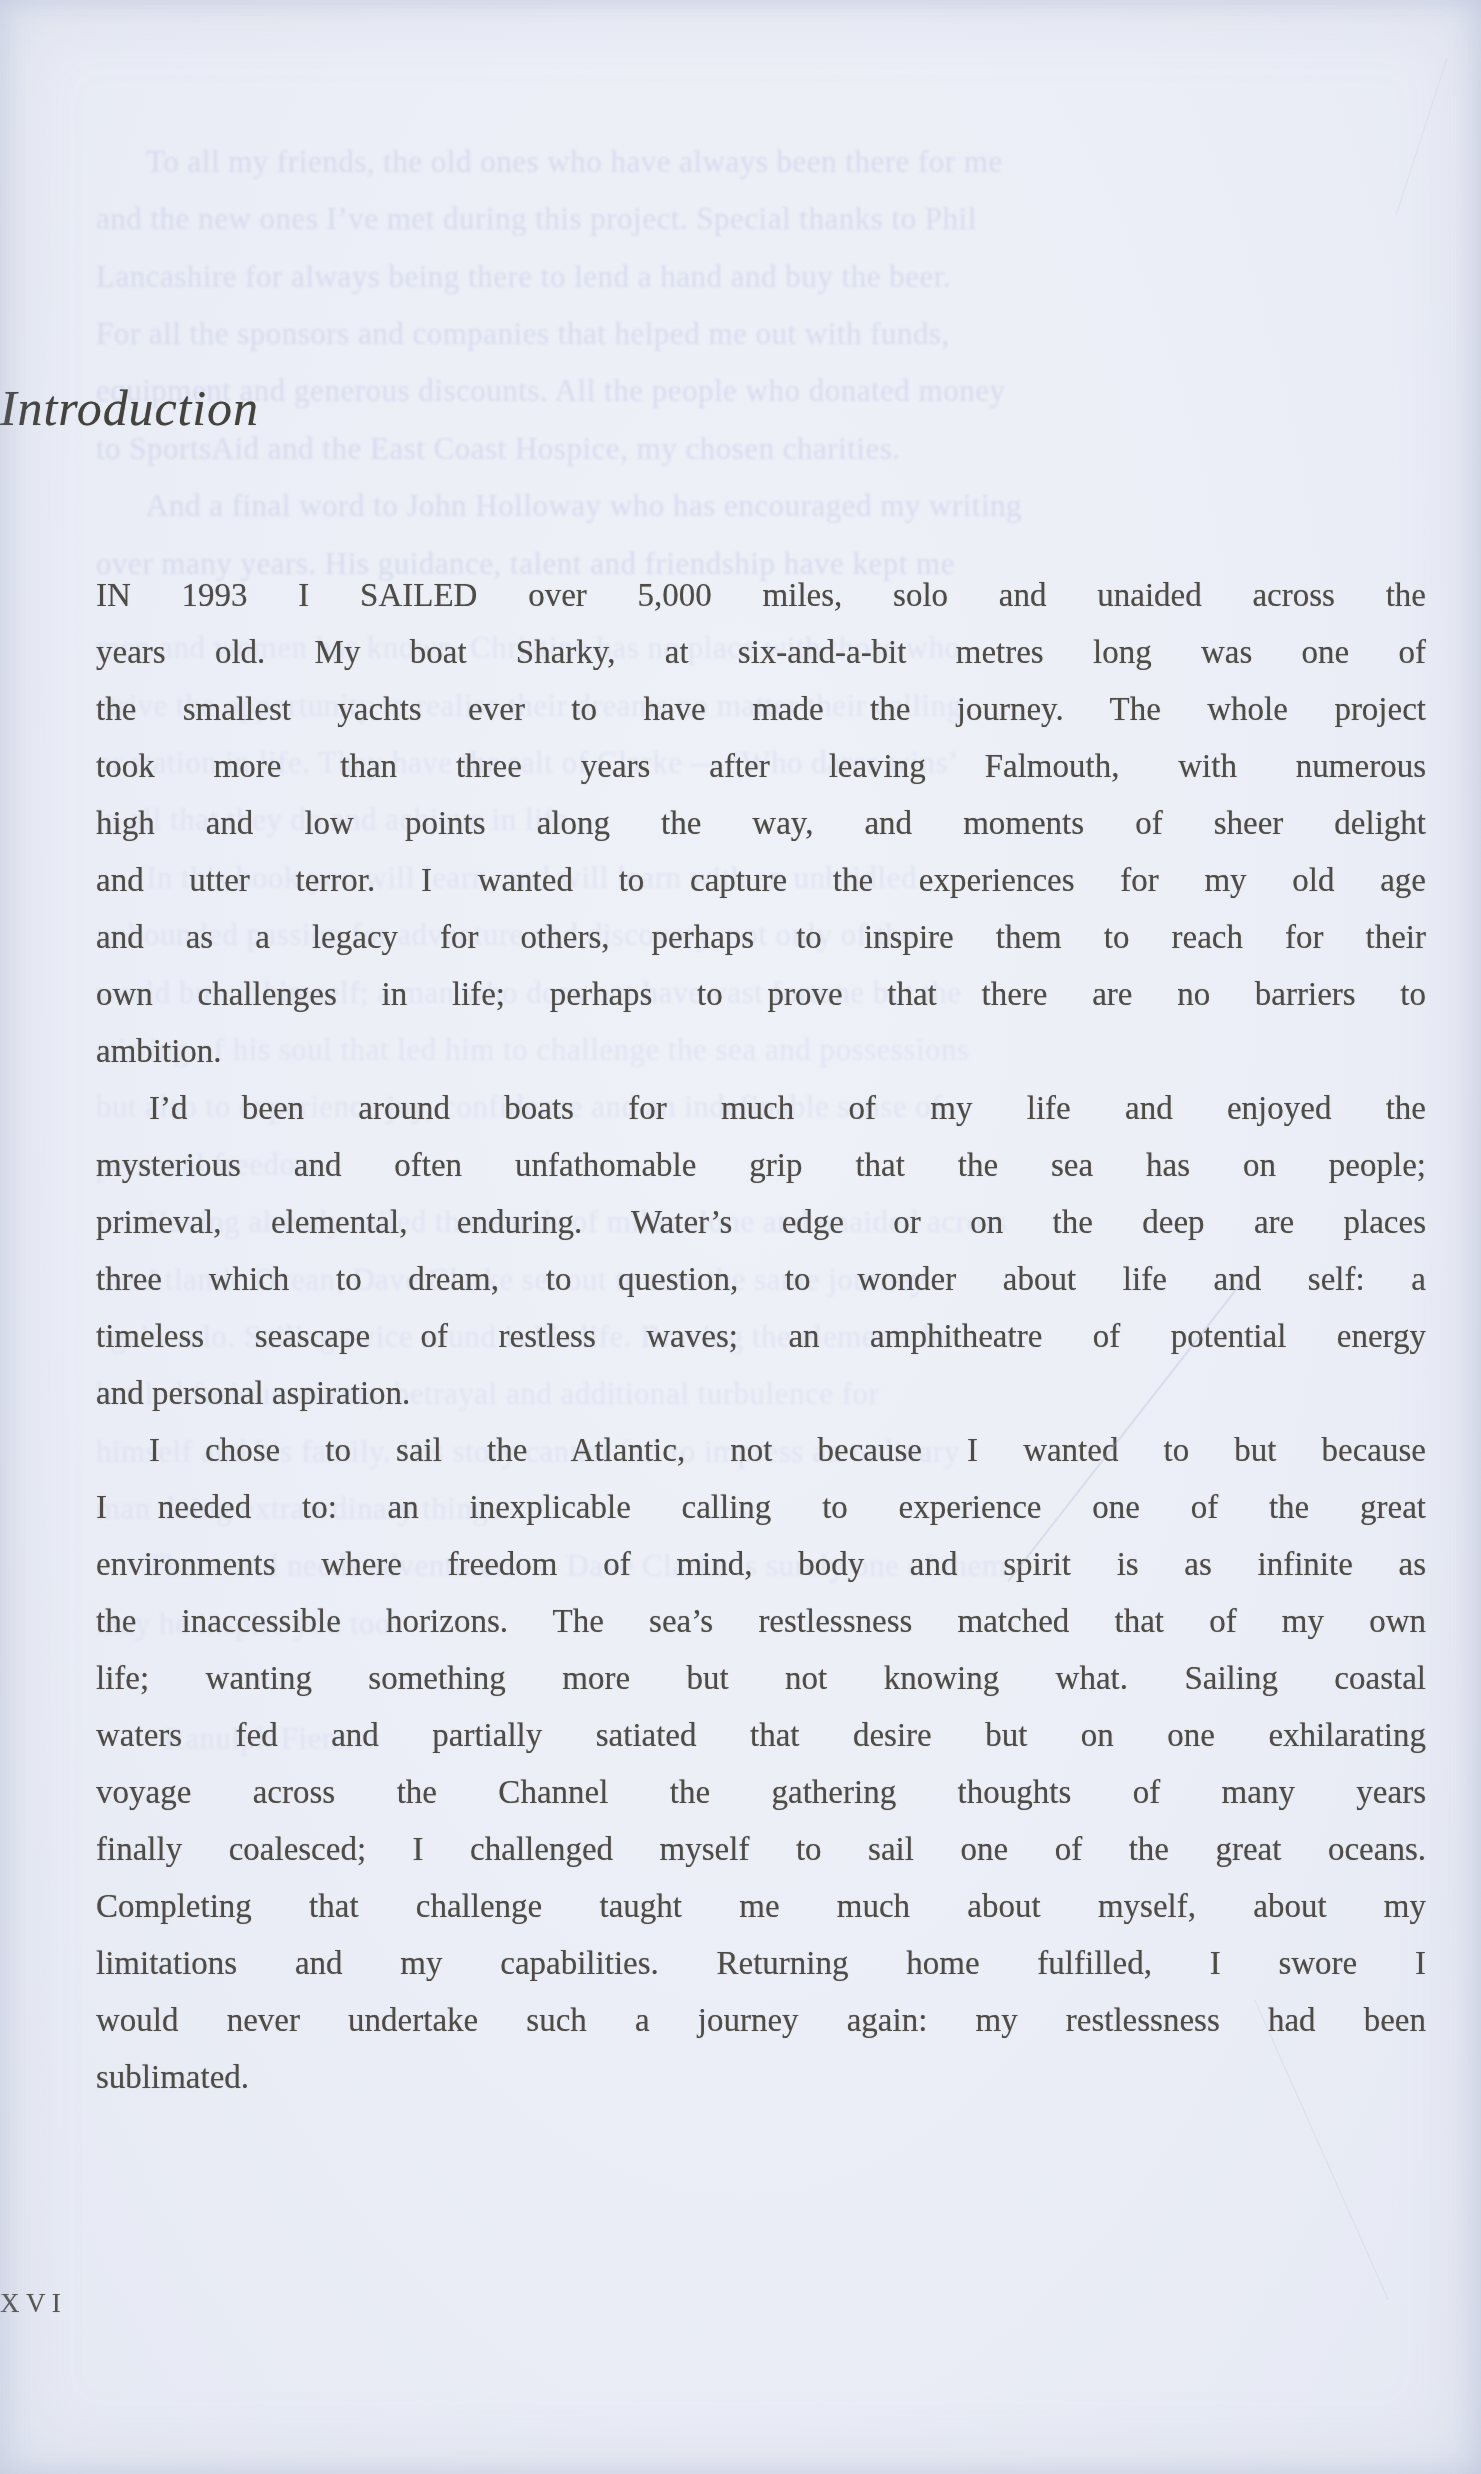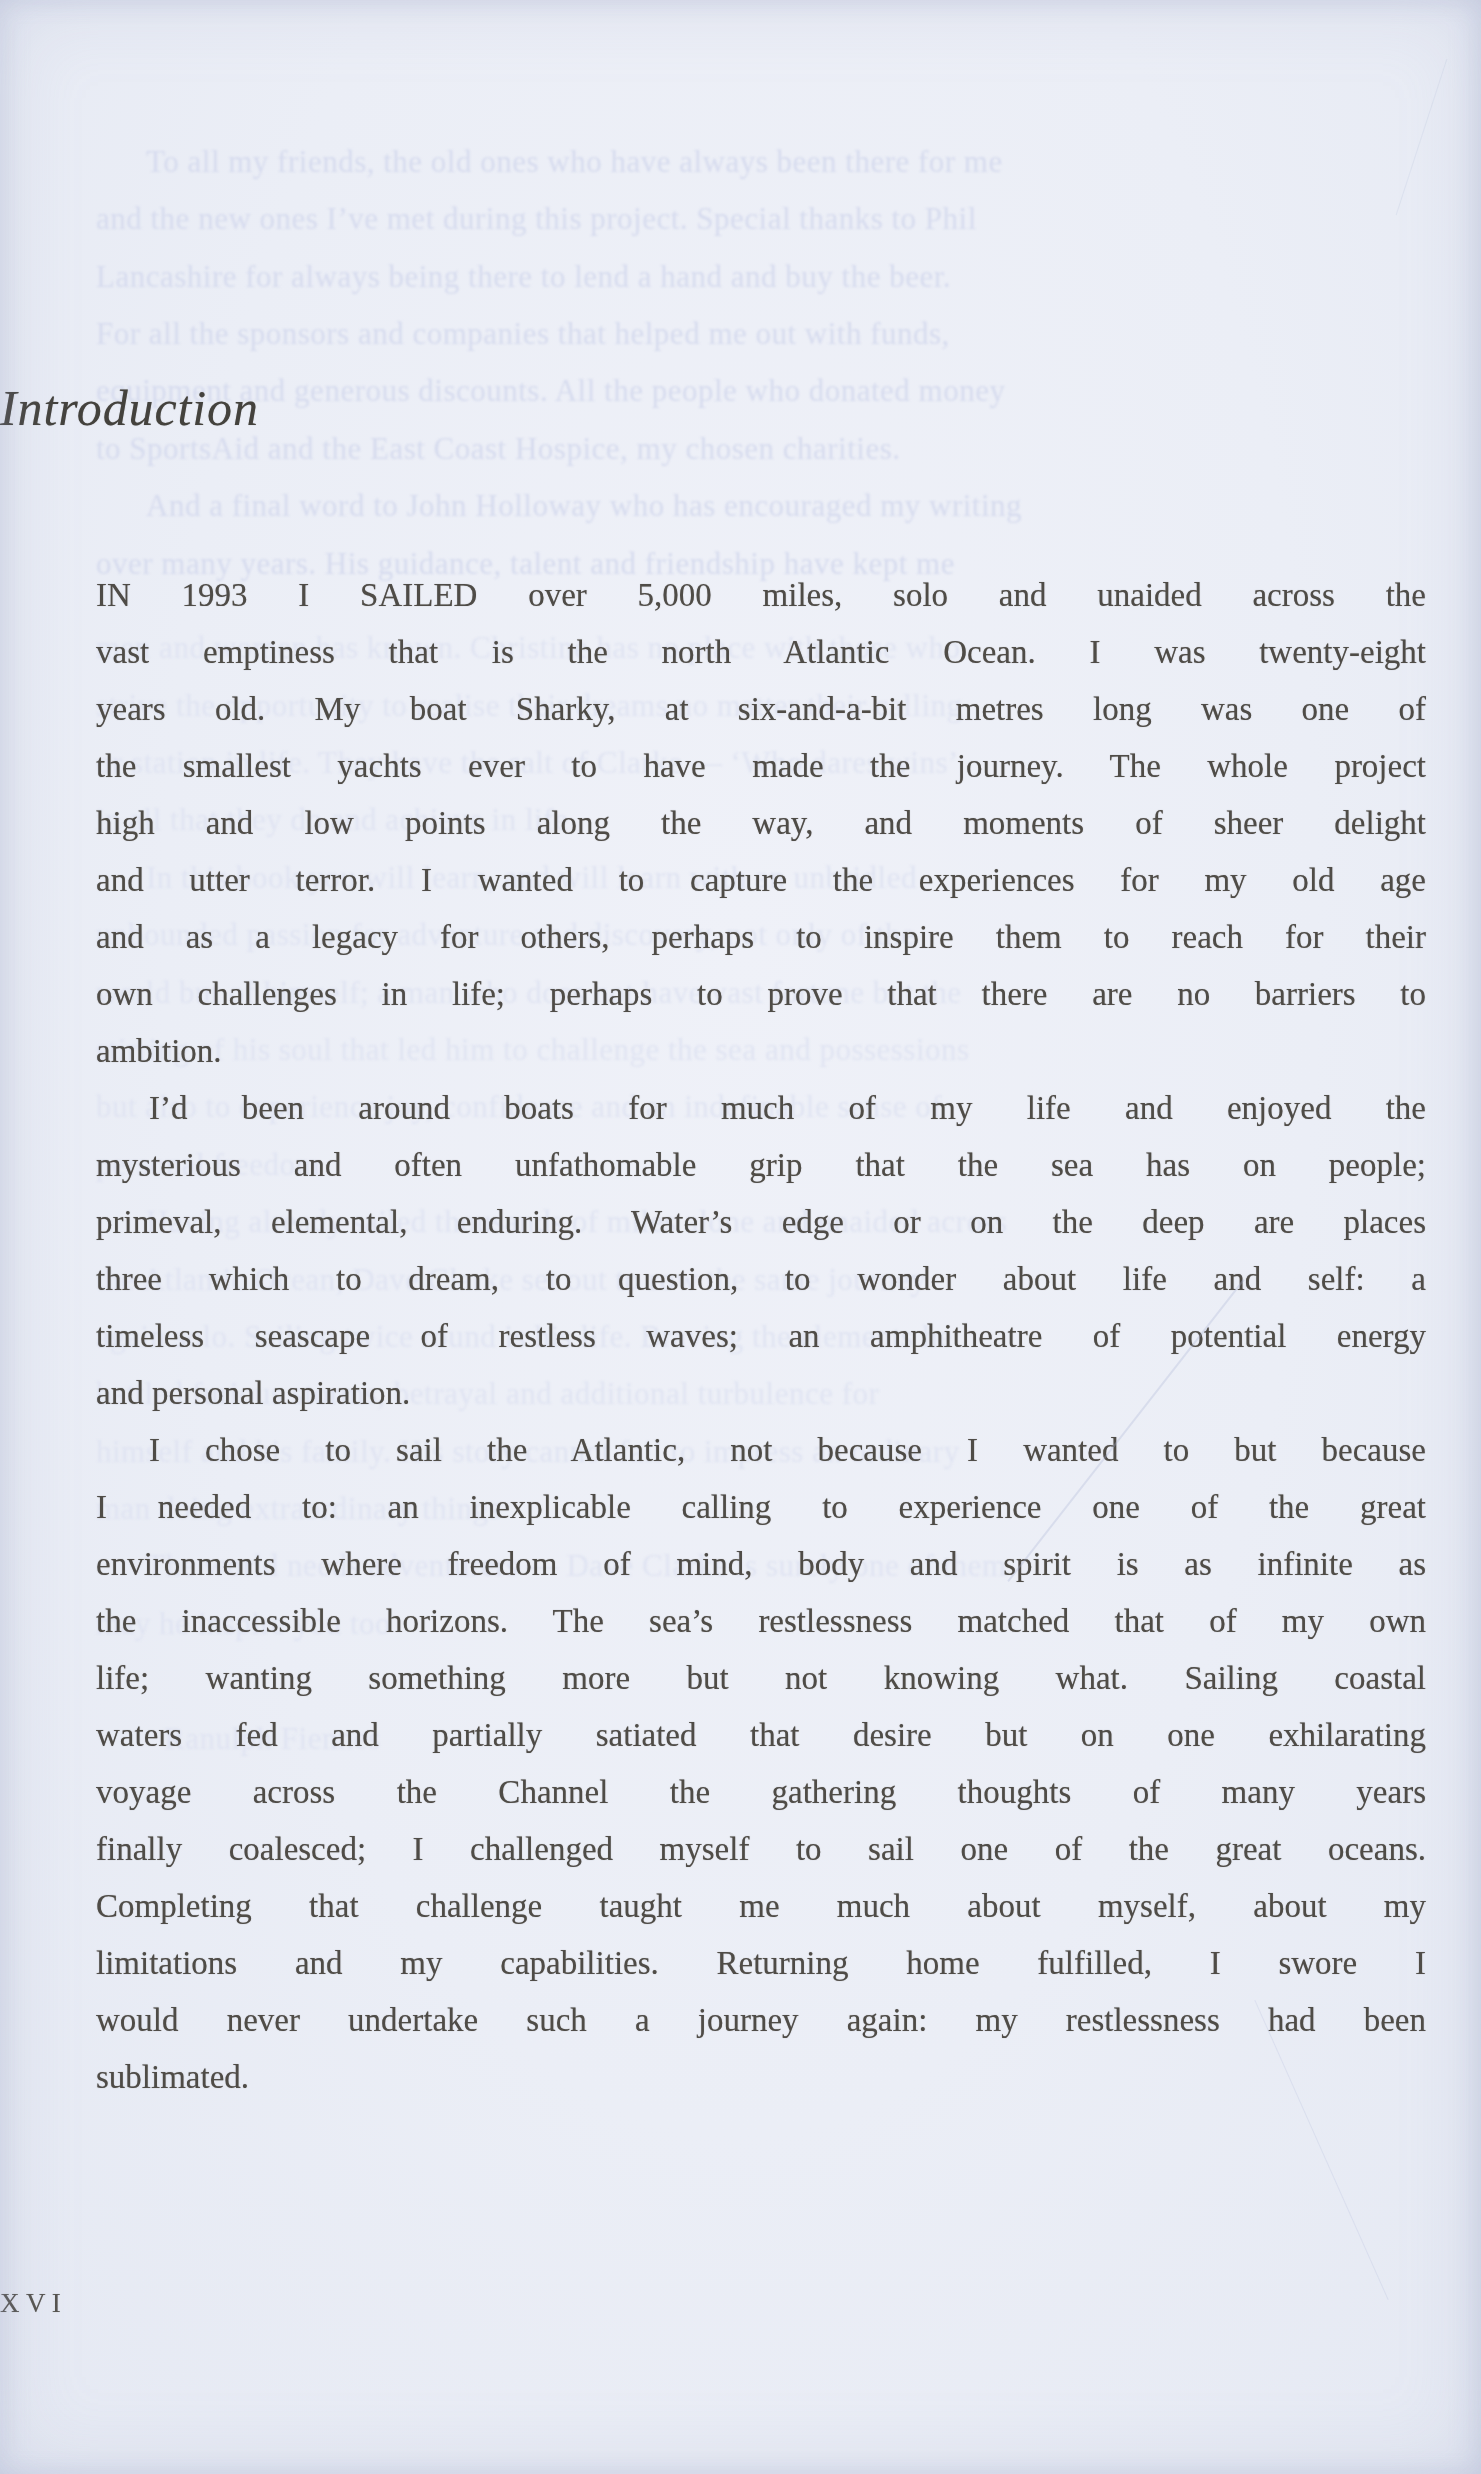--- a/index.html
+++ b/index.html
@@ -95,23 +95,23 @@
       <div class="ghost-line faint" style="top: 1548px; left: 146px;">The world needs adventurers — Dave Clarke is surely one of them</div>
       <div class="ghost-line faint" style="top: 1606px;">may he inspire you too</div>
       <div class="ghost-line faint" style="top: 1721px; left: 164px;">Ranulph Fiennes</div>
     </div>
 
   <div class="title">Introduction</div>
 
   <div class="body-text">
       <div class="para">
         <div class="line">IN 1993 I SAILED over 5,000 miles, solo and unaided across the</div>
-        <div class="line">vast emptiness that is the north Atlantic Ocean. I was twenty-eight</div>
         <div class="line">years old. My boat Sharky, at six-and-a-bit metres long was one of</div>
         <div class="line">the smallest yachts ever to have made the journey. The whole project</div>
+        <div class="line">took more than three years after leaving Falmouth, with numerous</div>
         <div class="line">high and low points along the way, and moments of sheer delight</div>
         <div class="line">and utter terror. I wanted to capture the experiences for my old age</div>
         <div class="line">and as a legacy for others, perhaps to inspire them to reach for their</div>
         <div class="line">own challenges in life; perhaps to prove that there are no barriers to</div>
         <div class="line last">ambition.</div>
       </div>
       <div class="para">
         <div class="line indent">I’d been around boats for much of my life and enjoyed the</div>
         <div class="line">mysterious and often unfathomable grip that the sea has on people;</div>
         <div class="line">primeval, elemental, enduring. Water’s edge or on the deep are places</div>

